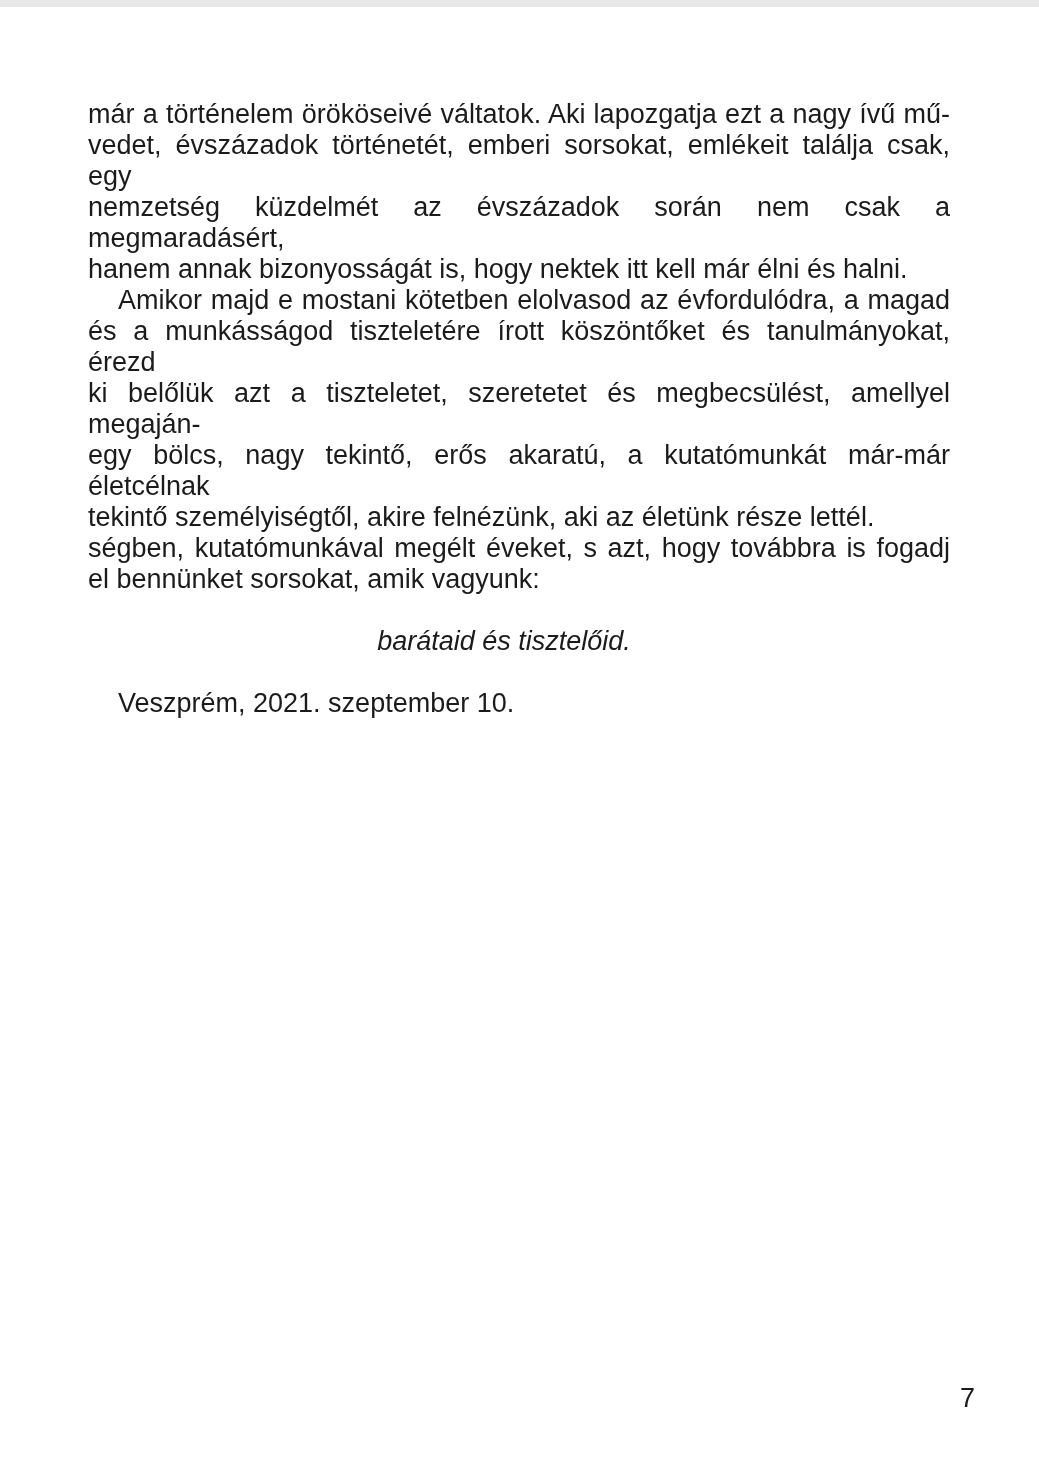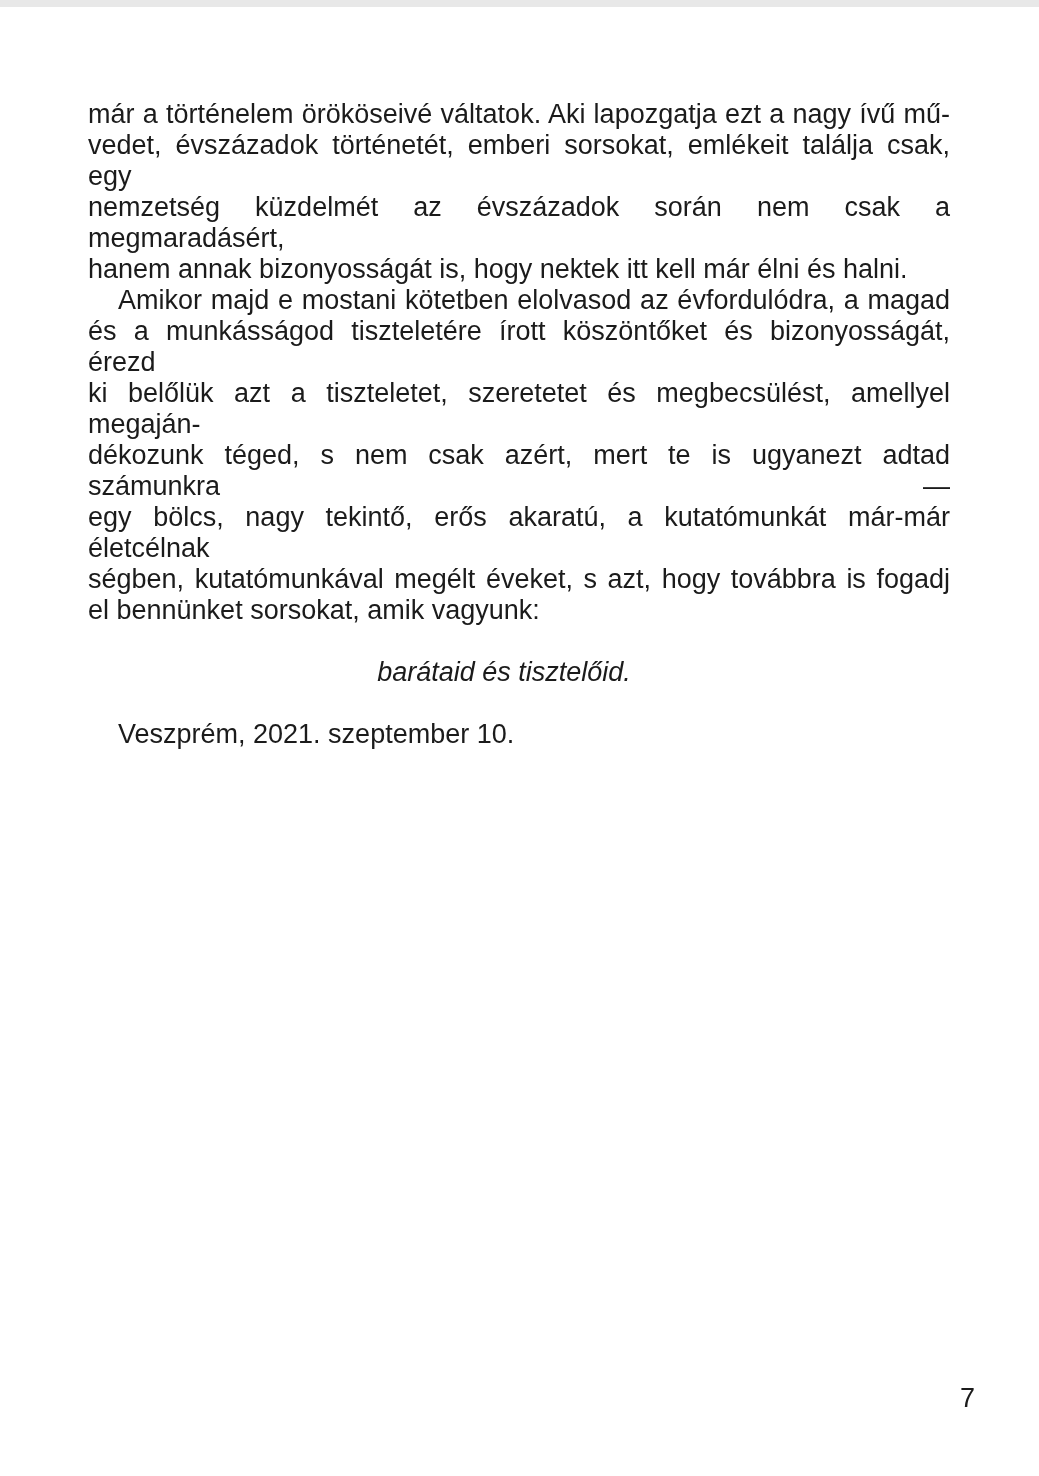--- a/index.html
+++ b/index.html
@@ -64,24 +64,24 @@
   <div class="text-block">
     <div>
         <div>
           <div class="line">már a történelem örököseivé váltatok. Aki lapozgatja ezt a nagy ívű mű-</div>
           <div class="line">vedet, évszázadok történetét, emberi sorsokat, emlékeit találja csak, egy</div>
           <div class="line">nemzetség küzdelmét az évszázadok során nem csak a megmaradásért,</div>
           <div class="line last">hanem annak bizonyosságát is, hogy nektek itt kell már élni és halni.</div>
         </div>
         <div>
           <div class="line indent">Amikor majd e mostani kötetben elolvasod az évfordulódra, a magad</div>
-          <div class="line">és a munkásságod tiszteletére írott köszöntőket és bizonyosságát, érezd</div>
+          <div class="line">és a munkásságod tiszteletére írott köszöntőket és tanulmányokat, érezd</div>
           <div class="line">ki belőlük azt a tiszteletet, szeretetet és megbecsülést, amellyel megaján-</div>
-          <div class="line">dékozunk téged, s nem csak azért, mert te is ugyanezt adtad számunkra —</div>
           <div class="line">egy bölcs, nagy tekintő, erős akaratú, a kutatómunkát már-már életcélnak</div>
+          <div class="line last">tekintő személyiségtől, akire felnézünk, aki az életünk része lettél.</div>
         </div>
         <div>
           <div class="line">ségben, kutatómunkával megélt éveket, s azt, hogy továbbra is fogadj</div>
           <div class="line last">el bennünket sorsokat, amik vagyunk:</div>
         </div>
       </div>
     <div class="signature">barátaid és tisztelőid.</div>
     <div class="dateline">Veszprém, 2021. szeptember 10.</div>
   </div>
   <div class="page-number">7</div>

